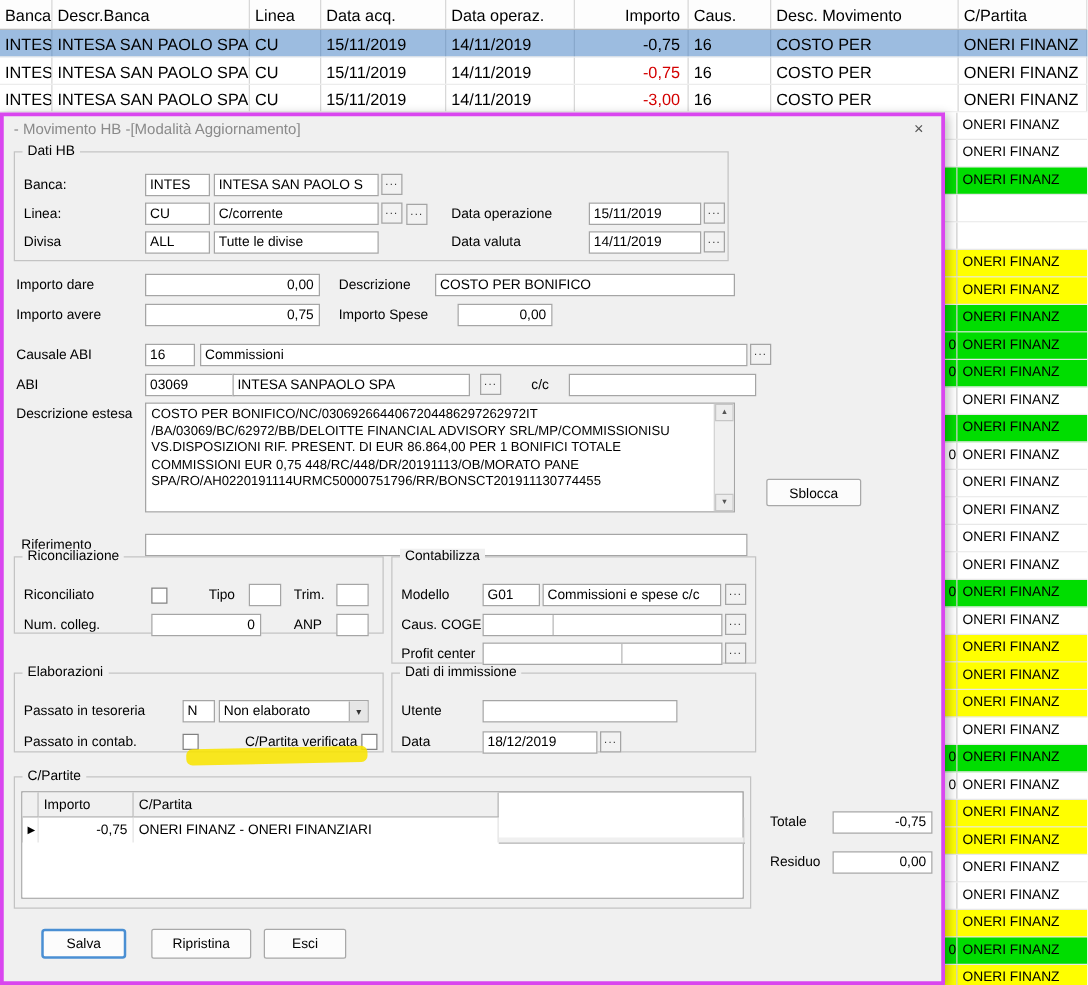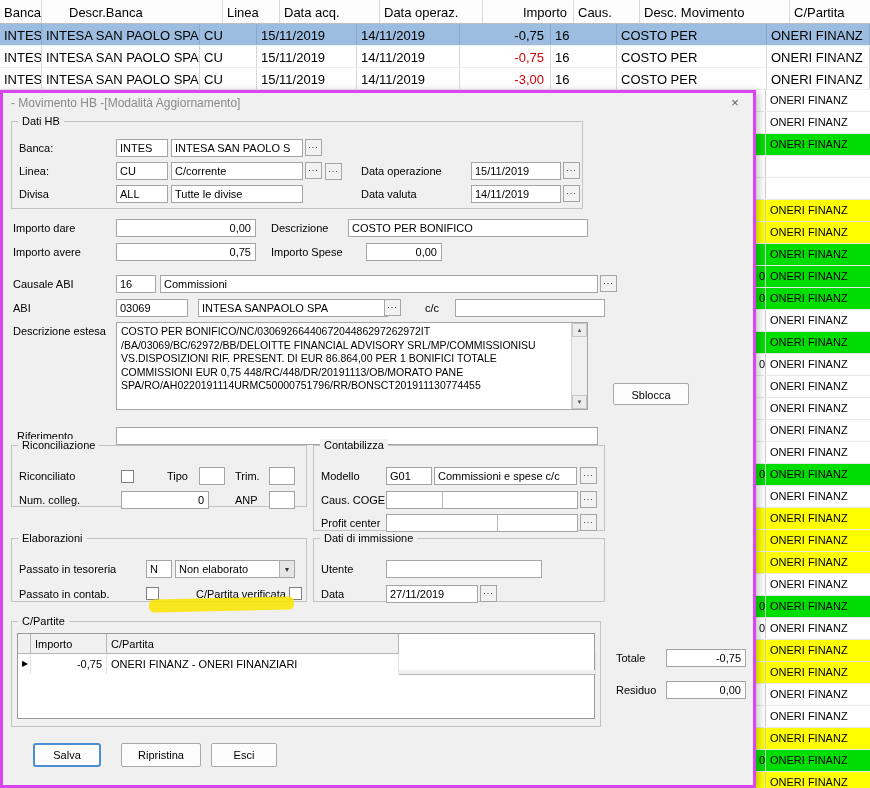--- a/index.html
+++ b/index.html
@@ -60,21 +60,21 @@
   .cpt-body{height:44px;background:#fff}
 </style>
 </head>
 <body>
 
 <div class="screen">
 
   <div class="grid">
     <div class="grid-header" id="grid-header">
         <div class="gcell h" style="width: 42px;">Banca</div>
-        <div class="gcell h" style="width: 158px; margin-left: 23px;">Descr.Banca</div>
+        <div class="gcell h" style="width: 158px;">Descr.Banca</div>
         <div class="gcell h" style="width: 57px;">Linea</div>
         <div class="gcell h" style="width: 100px;">Data acq.</div>
         <div class="gcell h" style="width: 103px;">Data operaz.</div>
         <div class="gcell h num" style="width: 91px;">Importo</div>
         <div class="gcell h" style="width: 66px;">Caus.</div>
         <div class="gcell h" style="width: 150px;">Desc. Movimento</div>
         <div class="gcell h" style="width: 103px;">C/Partita</div>
       </div>
     <div id="grid-rows">
         <div class="grow sel">
@@ -282,21 +282,21 @@
     <span class="lbl" style="left:268px;top:153px">Importo Spese</span>
     <div class="fld num" style="left:363px;top:150px;width:76px">0,00</div>
 
     <span class="lbl" style="left:10px;top:185px">Causale ABI</span>
     <div class="fld" style="left:113px;top:182px;width:40px">16</div>
     <div class="fld" style="left:157px;top:182px;width:438px">Commissioni</div>
     <div class="dots" style="left:597px;top:182px">...</div>
 
     <span class="lbl" style="left:10px;top:209px">ABI</span>
     <div class="fld" style="left:113px;top:206px;width:72px">03069</div>
-    <div class="fld" style="left:195px;top:206px;width:190px">INTESA SANPAOLO SPA</div>
+    <div class="fld" style="left:183px;top:206px;width:190px">INTESA SANPAOLO SPA</div>
     <div class="dots" style="left:381px;top:206px">...</div>
     <span class="lbl" style="left:422px;top:209px">c/c</span>
     <div class="fld" style="left:452px;top:206px;width:150px"></div>
 
     <span class="lbl" style="left:10px;top:232px">Descrizione estesa</span>
     <div class="txt" style="left:113px;top:229px;width:472px;height:88px">
       <span class="txt-inner">COSTO PER BONIFICO/NC/0306926644067204486297262972IT
 /BA/03069/BC/62972/BB/DELOITTE FINANCIAL ADVISORY SRL/MP/COMMISSIONISU
 VS.DISPOSIZIONI RIF. PRESENT. DI EUR 86.864,00 PER 1 BONIFICI TOTALE
 COMMISSIONI EUR 0,75 448/RC/448/DR/20191113/OB/MORATO PANE
@@ -356,21 +356,21 @@
     <div class="chk" style="left:143px;top:494px"></div>
     <span class="lbl" style="left:193px;top:495px">C/Partita verificata</span>
     <div class="chk" style="left:286px;top:494px"></div>
 
     <div class="grp" style="left:310px;top:445px;width:292px;height:64px">
       <span class="legend">Dati di immissione</span>
     </div>
     <span class="lbl" style="left:318px;top:470px">Utente</span>
     <div class="fld" style="left:383px;top:467px;width:156px"></div>
     <span class="lbl" style="left:318px;top:495px">Data</span>
-    <div class="fld" style="left:383px;top:492px;width:92px">27/11/2019</div>
+    <div class="fld" style="left:383px;top:492px;width:92px">18/12/2019</div>
     <div class="dots" style="left:477px;top:492px">...</div>
 
     <div class="hl" style="left:146px;top:505px;width:145px;height:13px;transform:rotate(-1.2deg)"></div>
     <div class="hl" style="left:86px;top:577px;width:228px;height:13px;transform:rotate(.4deg)"></div>
 
     <div class="grp" style="left:8px;top:528px;width:590px;height:106px">
       <span class="legend">C/Partite</span>
     </div>
     <div class="cpt" id="cp-table">
         <div class="cpt-row hdr">

